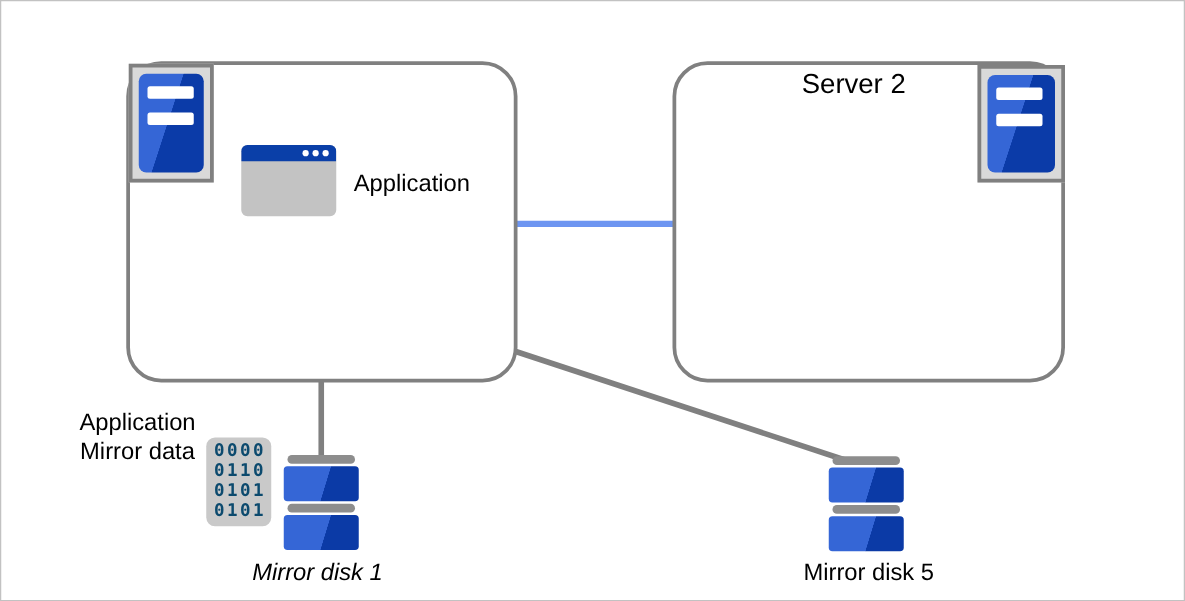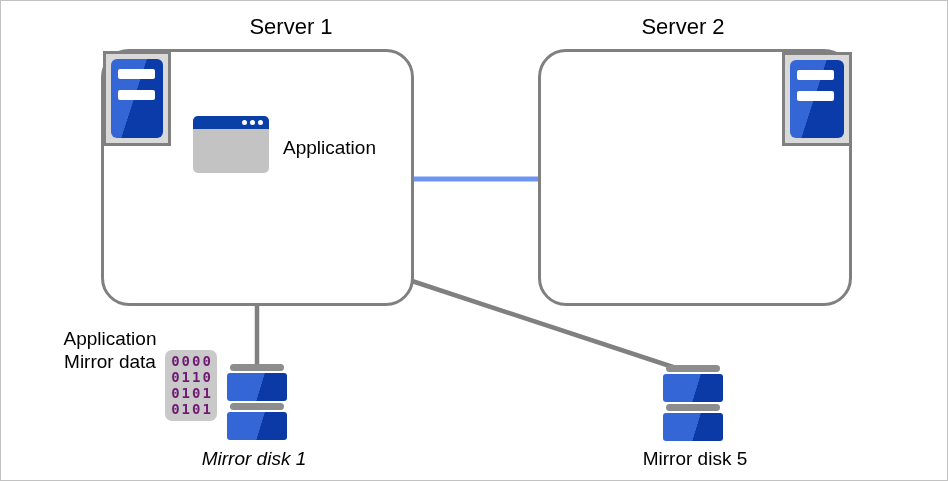--- a/index.html
+++ b/index.html
@@ -36,21 +36,21 @@
   .server-title {
     position: absolute;
     top: 13px;
     width: 220px;
     text-align: center;
     font-size: 22px;
     line-height: 26px;
     white-space: nowrap;
   }
   .server-title.one { left: 180px; }
-  .server-title.two { left: 572px; }
+  .server-title.two { left: 572px; margin-top: 40px; }
 
   
   .server-icon-frame {
     position: absolute;
     box-sizing: border-box;
     background: #d9d9d9;
     border: 3px solid #808080;
   }
   .server-icon-frame.one { left: 102px; top: 50px; width: 68px; height: 95px; }
   .server-icon-frame.two { left: 781px; top: 51px; width: 70px; height: 94px; }
@@ -123,21 +123,21 @@
     box-sizing: border-box;
     padding-top: 3px;
     text-align: center;
   }
   .binary-icon .row {
     font-family: "DejaVu Sans Mono", monospace;
     font-weight: bold;
     font-size: 14px;
     line-height: 16px;
     letter-spacing: 2px;
-    color: #701a75;
+    color: #0c4a6e;
     text-indent: 2px;
   }
 
   
   .disk {
     position: absolute;
     width: 60px;
   }
   .disk.one { left: 226px; top: 363px; }
   .disk.two { left: 662px; top: 364px; }
@@ -173,21 +173,20 @@
 
   <svg class="lines-overlay" viewBox="0 0 948 481" xmlns="http://www.w3.org/2000/svg">
     <line x1="410" y1="178" x2="540" y2="178" stroke-width="5" stroke="#6d95f1"></line>
     <line x1="256" y1="302" x2="256" y2="367" stroke-width="4.5" stroke="#808080"></line>
     <line x1="411" y1="280" x2="678" y2="368" stroke-width="4.5" stroke="#808080"></line>
   </svg>
 
   <div class="server-box one"></div>
   <div class="server-box two"></div>
 
-  <div class="server-title one">Server 1</div>
   <div class="server-title two">Server 2</div>
 
   <div class="server-icon-frame one">
     <div class="tower">
       <div class="slot s1"></div>
       <div class="slot s2"></div>
     </div>
   </div>
   <div class="server-icon-frame two">
     <div class="tower">

